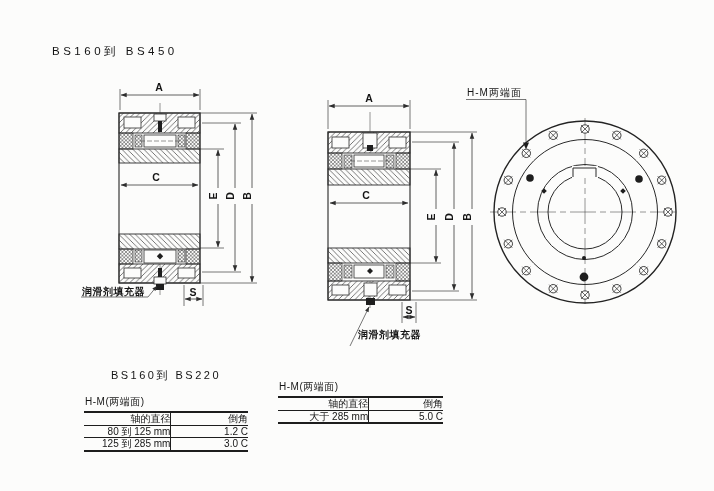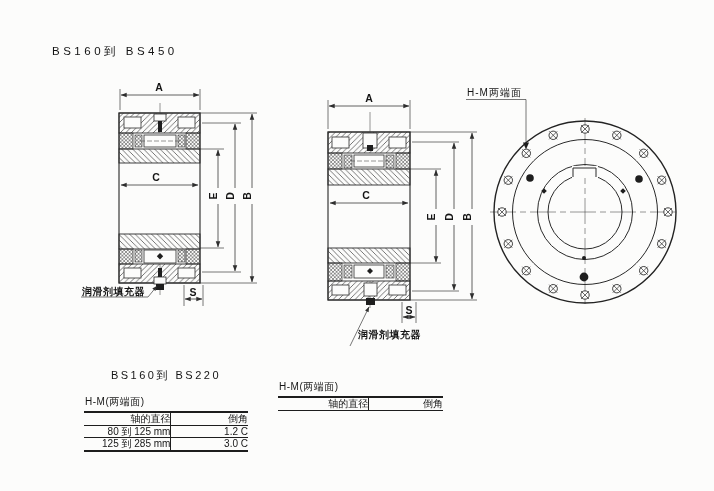--- a/index.html
+++ b/index.html
@@ -331,17 +331,21 @@
           <col style="width:55%">
           <col>
         </colgroup>
       <thead>
         <tr>
           <th>轴的直径</th>
           <th>倒角</th>
         </tr>
       </thead>
       <tbody>
+        <tr>
+          <td>大于 285 mm</td>
+          <td>5.0 C</td>
+        </tr>
       </tbody>
     </table>
   </div>
 
 </div>
 
 </body></html>

